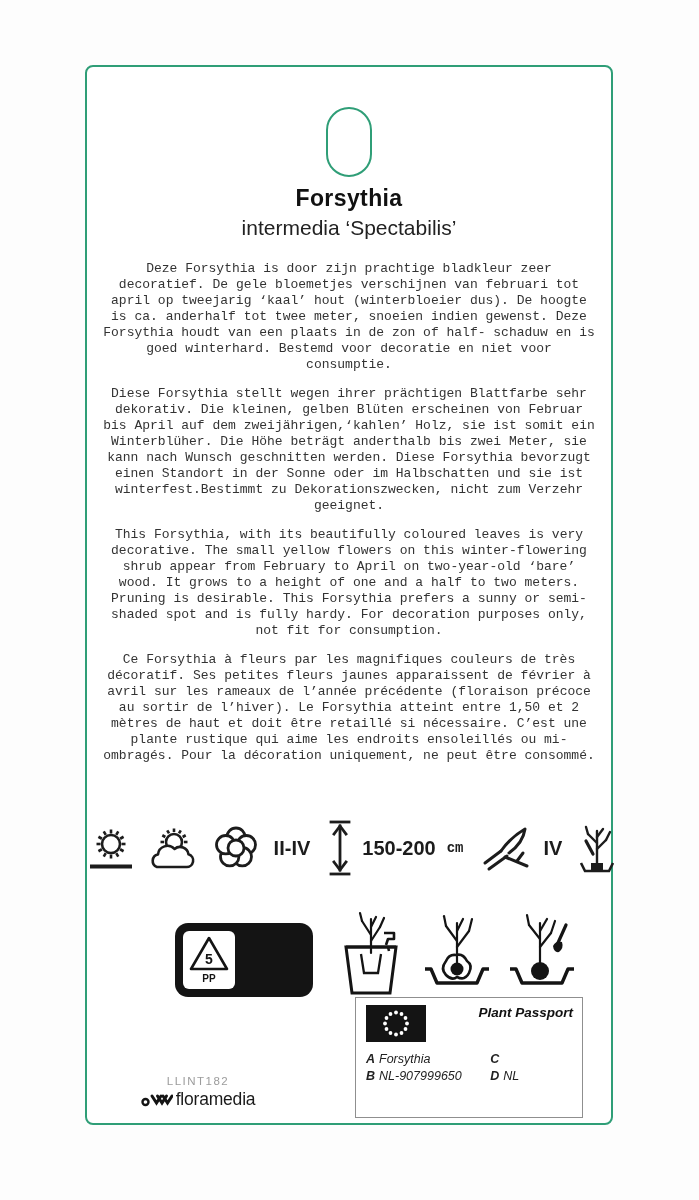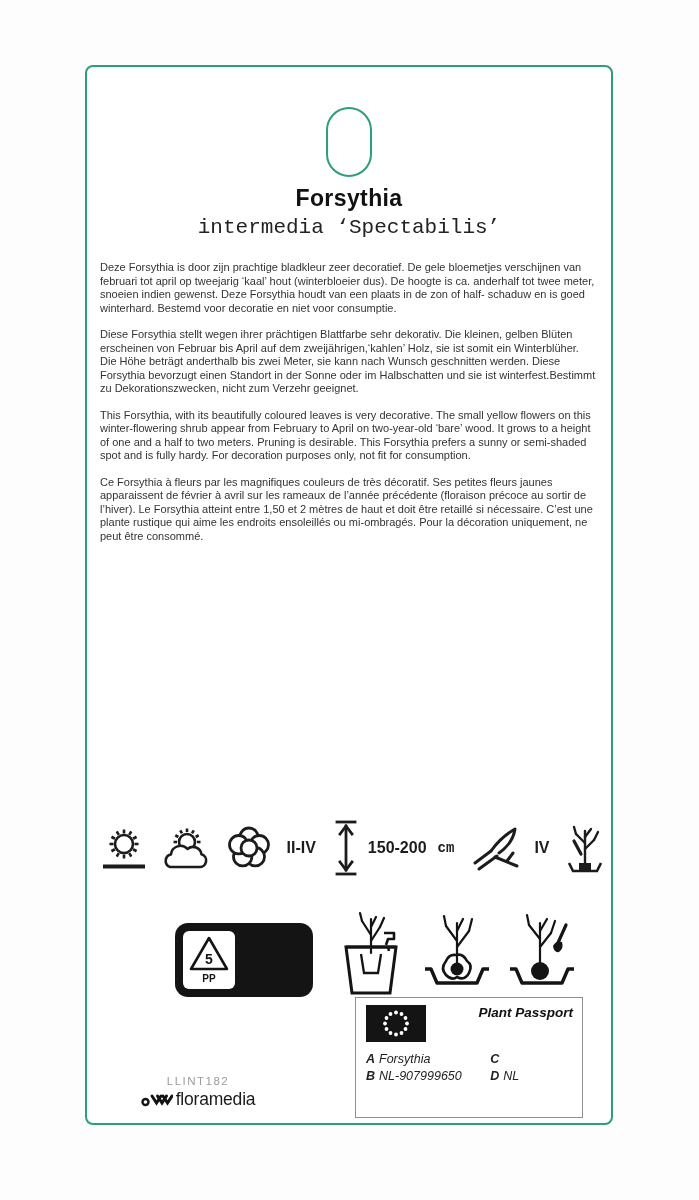--- a/index.html
+++ b/index.html
@@ -12,33 +12,34 @@
     position:absolute;left:85px;top:65px;width:528px;height:1060px;
     background:#fff;border:2px solid #2f9e77;border-radius:8px;box-sizing:border-box;
   }
   .hole{
     position:absolute;left:50%;top:40px;transform:translateX(-50%);
     width:46px;height:70px;border:2.5px solid #2f9e77;border-radius:25px;
     box-sizing:border-box;background:#fff;
   }
   .title-block{position:absolute;top:118px;left:0;right:0;text-align:center;}
   .title{font-size:23px;font-weight:bold;letter-spacing:.4px;color:#111;}
-  .subtitle{font-size:21px;margin-top:4px;color:#222;font-family:Liberation Mono, monospace;}
+  .subtitle{font-size:21px;margin-top:4px;color:#222;}
 
   .paragraphs{position:absolute;top:194px;left:13px;right:13px;}
   .para{
-    font-size:11px;line-height:1.23;text-align:left;color:#333;
+    font-size:13px;line-height:1.23;text-align:center;color:#333;
     margin:0 0 13px 0;
+    font-family:Liberation Mono, monospace;
   }
 
   .icons-row{
     position:absolute;top:752px;left:26px;right:20px;
     display:flex;align-items:center;justify-content:center;gap:11px;
   }
-  .icon-label{font-weight:bold;font-size:16px;color:#1c1c1c;white-space:nowrap;}
+  .icon-label{font-weight:bold;font-size:20px;color:#1c1c1c;white-space:nowrap;}
   .icon-unit{font-weight:bold;font-size:14px;color:#1c1c1c;font-family:Liberation Mono, monospace;}
 
   .badge-row{
     position:absolute;top:842px;left:88px;right:50px;
     display:flex;align-items:flex-end;gap:22px;
   }
   .recycle-badge{
     width:138px;height:74px;background:#141414;border-radius:13px;
     display:flex;align-items:center;padding:0 8px;box-sizing:border-box;gap:7px;
     flex:none;

